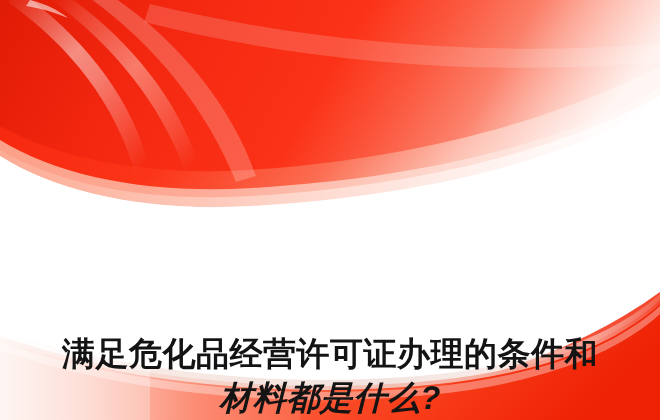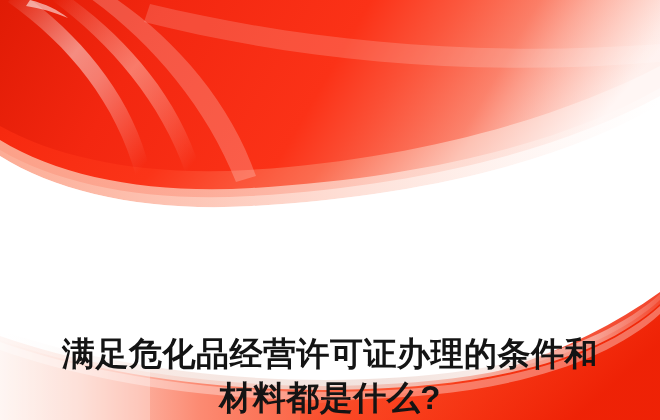--- a/index.html
+++ b/index.html
@@ -48,20 +48,21 @@
     color: #141414;
     font-family: "Liberation Sans", "DejaVu Sans", sans-serif;
     font-weight: 700;
     font-size: 33px;
     line-height: 44px;
     letter-spacing: 0.5px;
     white-space: nowrap;
   }
   .headline .line2 {
     display: block;
+    font-style: italic;
   }
 </style>
 </head>
 <body>
 
 <div id="banner">
 
   <svg id="backdrop" viewBox="0 0 660 420" preserveAspectRatio="none">
     <defs>
 

